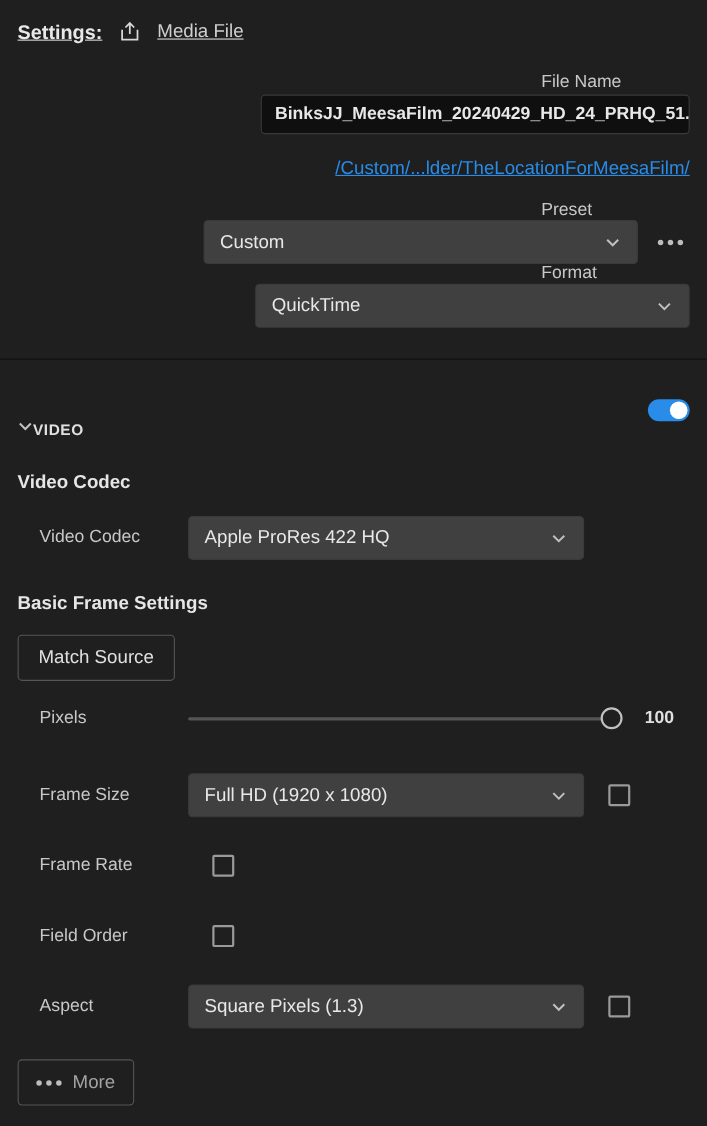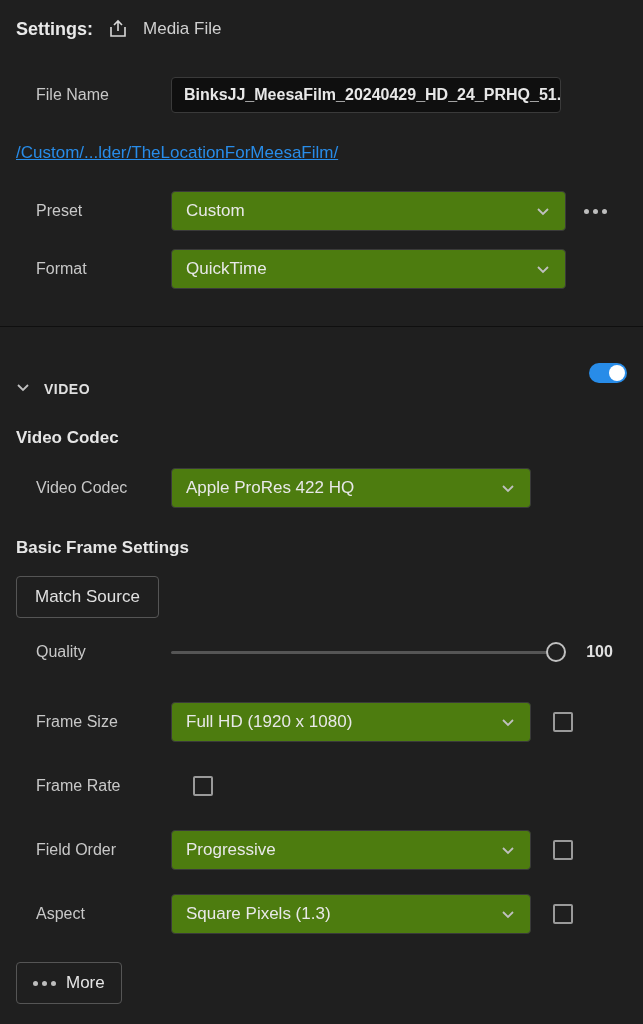--- a/index.html
+++ b/index.html
@@ -10,20 +10,21 @@
     color: #d8d8d8;
     font-family: -apple-system, BlinkMacSystemFont, "Segoe UI", sans-serif;
     font-size: 16px;
     overflow: hidden;
   }
   .top-bar {
     display: flex;
     align-items: center;
     gap: 14px;
     padding: 18px 16px 22px 16px;
+    text-decoration: underline;
   }
   .settings-label {
     font-weight: 600;
     color: #e8e8e8;
     font-size: 18px;
   }
   .icon-export {
     display: inline-flex;
     align-items: center;
     justify-content: center;
@@ -32,22 +33,23 @@
   }
   .media-file-label {
     color: #d0d0d0;
     font-size: 17px;
   }
   .form-rows {
     padding: 4px 16px 18px 16px;
   }
   .row {
     display: flex;
-    align-items: center;
+    align-items: flex-end;
     min-height: 58px;
+    flex-direction: column;
   }
   .row-label {
     width: 155px;
     padding-left: 20px;
     color: #c8c8c8;
     font-size: 16px;
   }
   .field-area {
     flex: 1;
     display: flex;
@@ -67,21 +69,21 @@
     overflow: hidden;
   }
   .link {
     color: #288ce8;
     text-decoration: underline;
     font-size: 17px;
     cursor: pointer;
   }
   .select {
     position: relative;
-    background: #4d7c0f;
+    background: #404040;
     border: 1px solid #3a3a3a;
     border-radius: 4px;
     padding: 9px 14px;
     width: 395px;
     color: #e8e8e8;
     font-size: 17px;
     display: flex;
     align-items: center;
     justify-content: space-between;
     cursor: pointer;
@@ -107,21 +109,21 @@
   }
   .section-header {
     display: flex;
     align-items: center;
     justify-content: space-between;
     padding: 20px 16px 12px 16px;
   }
   .section-header-left {
     display: flex;
     align-items: center;
-    gap: 14px;
+    gap: 0;
     margin-top: 33px;
   }
   .section-title {
     font-weight: 700;
     font-size: 14px;
     letter-spacing: 0.5px;
     color: #e0e0e0;
   }
   .toggle {
     width: 38px;
@@ -218,21 +220,21 @@
     cursor: pointer;
   }
   .more-button {
     margin: 16px;
     display: inline-flex;
     align-items: center;
     gap: 10px;
     border: 1px solid #555;
     border-radius: 4px;
     padding: 10px 16px;
-    color: #e5e5e5;
+    color: #a3a3a3;
     font-size: 17px;
     cursor: pointer;
   }
 </style>
 </head>
 <body>
 
 
 
 
@@ -331,21 +333,21 @@
 
 
 <div class="group-label">Basic Frame Settings</div>
 
 <div class="right-align-row">
   <button class="button-outline">Match Source</button>
 </div>
 
 
 <div class="slider-row">
-  <div class="slider-label">Quality</div>
+  <div class="slider-label">Pixels</div>
   <div class="slider-track-wrap">
     <div class="slider-track"></div>
     <div class="slider-thumb"></div>
   </div>
   <div class="slider-value">100</div>
 </div>
 
 
 <div class="setting-row">
   <div class="setting-label">Frame Size</div>
@@ -362,28 +364,20 @@
 
 
 <div class="setting-row">
   <div class="setting-label">Frame Rate</div>
   <div class="checkbox"></div>
 </div>
 
 
 <div class="setting-row">
   <div class="setting-label">Field Order</div>
-  <div class="select setting-select">
-    <span>Progressive</span>
-    <span class="chevron">
-      <svg width="16" height="16" viewBox="0 0 16 16">
-          <path d="M3 6l5 5 5-5" stroke="#c0c0c0" stroke-width="1.8" fill="none"></path>
-        </svg>
-    </span>
-  </div>
   <div class="checkbox"></div>
 </div>
 
 
 <div class="setting-row">
   <div class="setting-label">Aspect</div>
   <div class="select setting-select">
     <span>Square Pixels (1.3)</span>
     <span class="chevron">
       <svg width="16" height="16" viewBox="0 0 16 16">

